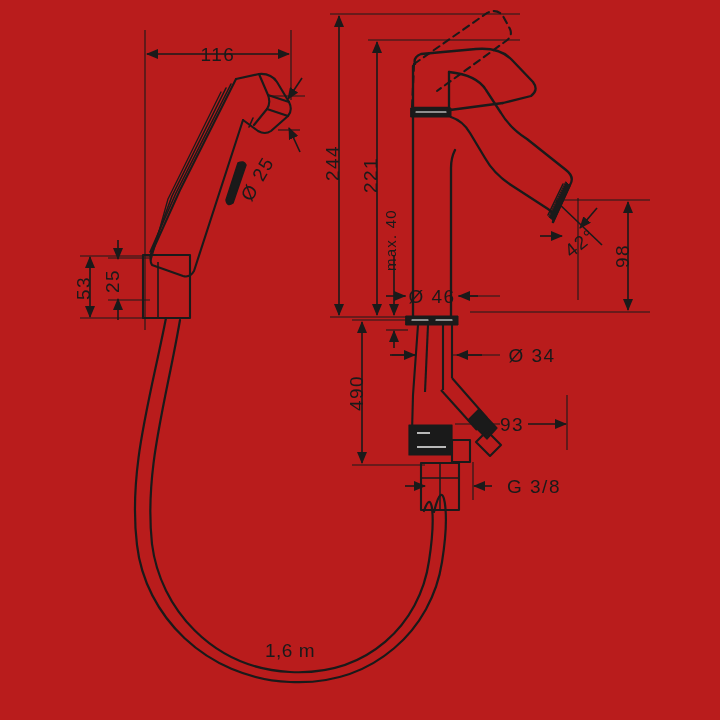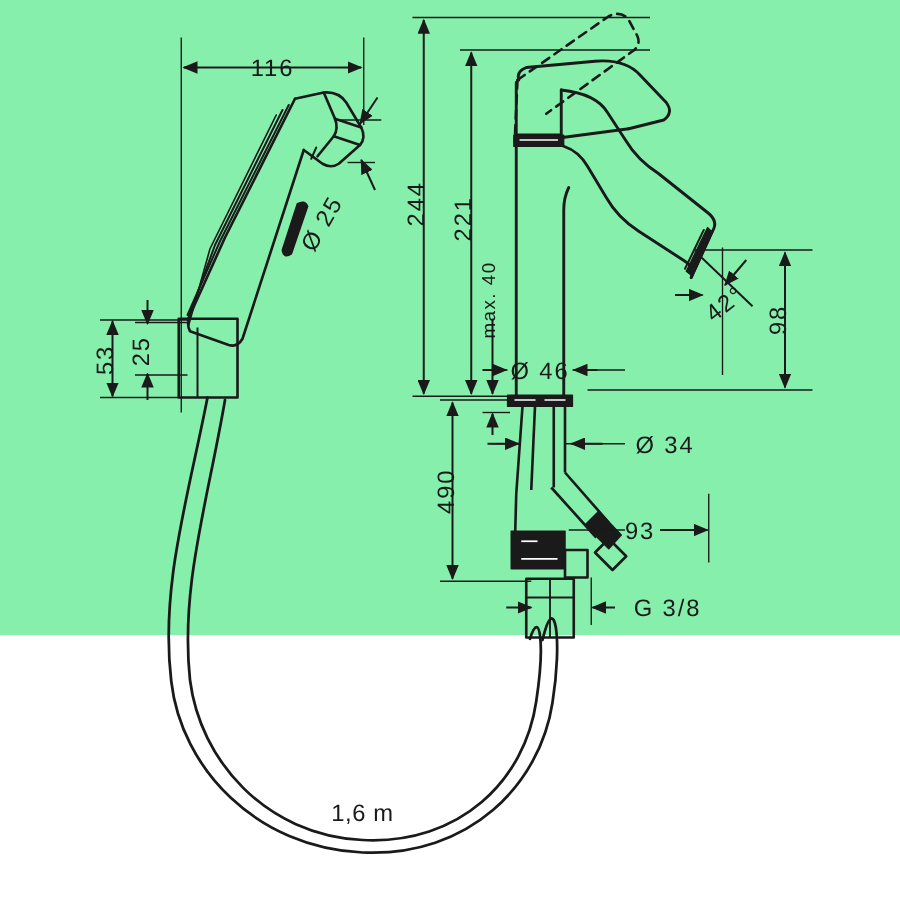--- a/index.html
+++ b/index.html
@@ -1,18 +1,18 @@
 <!DOCTYPE html>
 <html><head>
 <meta charset="utf-8">
 <style>
   html,body{margin:0;padding:0;background:#ffffff;}
   body{width:720px;height:720px;overflow:hidden;
        font-family:"Liberation Sans", sans-serif;}
-  #sheet{position:relative;width:720px;height:508px;background:#86efac;}
+  #sheet{position:relative;width:720px;height:720px;background:#b91c1c;}
   svg{display:block;}
   .dimtxt{font-family:"Liberation Sans", sans-serif;font-size:19px;fill:#1a1a1a;letter-spacing:1.5px;}
   .dimtxt-sm{font-family:"Liberation Sans", sans-serif;font-size:15px;fill:#1a1a1a;letter-spacing:1.2px;}
   .hosetxt{font-family:"Liberation Sans", sans-serif;font-size:19px;fill:#1a1a1a;letter-spacing:0.5px;}
 </style>
 </head>
 <body>
 
 <div id="sheet">
 <svg width="720" height="720" viewBox="0 0 720 720">

